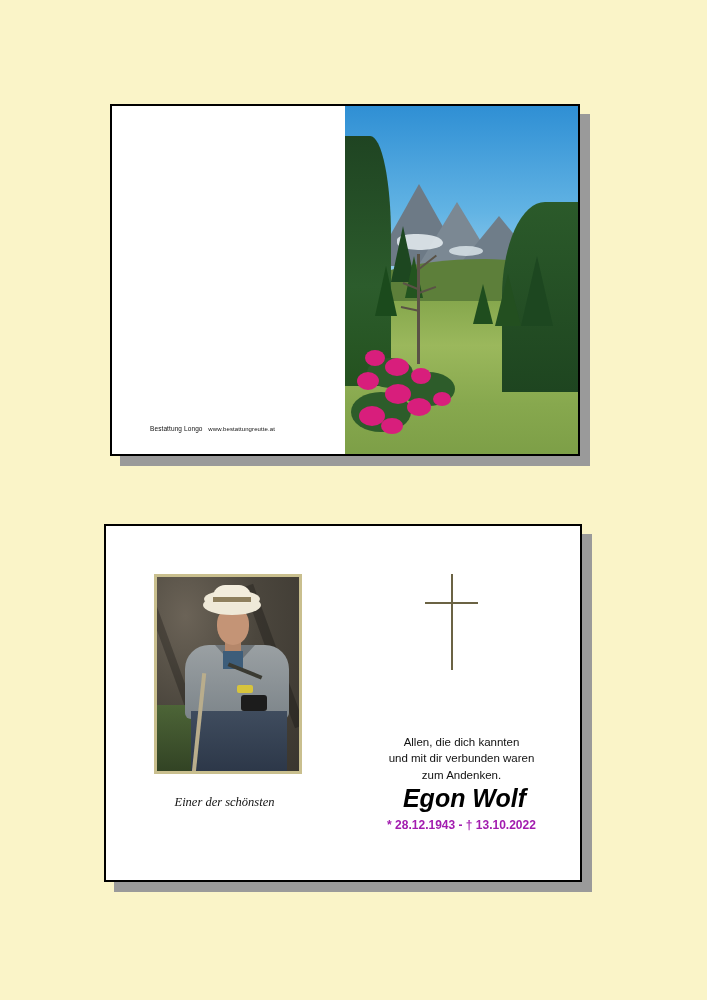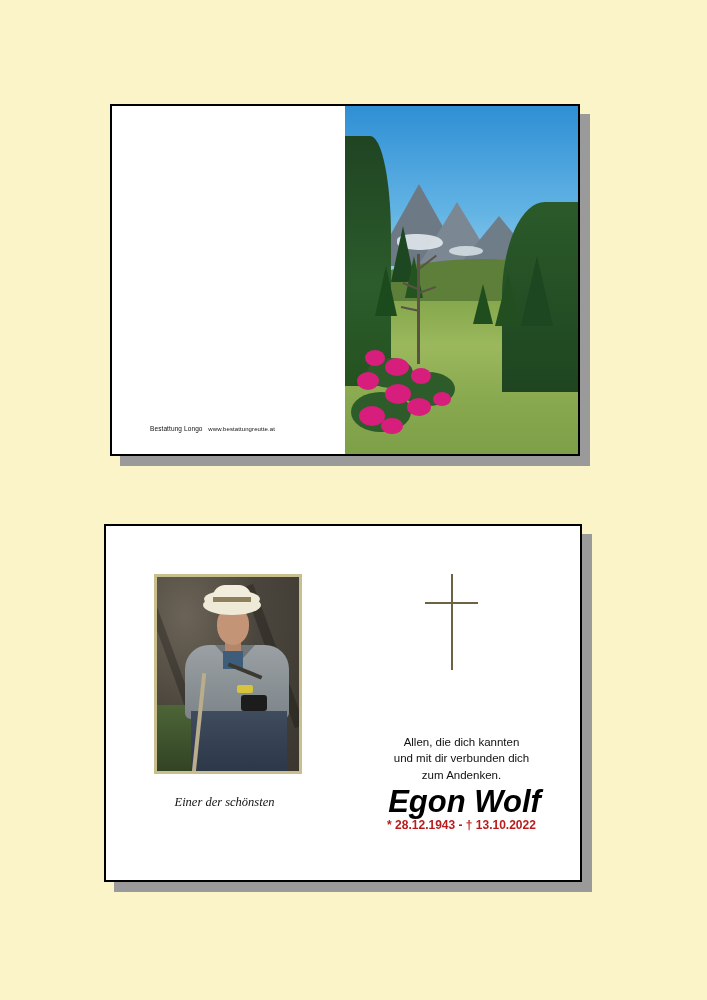--- a/index.html
+++ b/index.html
@@ -402,34 +402,34 @@
     font-size: 11.5px;
     line-height: 1.42;
     color: #111;
   }
   .deceased-name {
     position: absolute;
     left: 6px;
     right: 0;
     top: 258px;
     text-align: center;
-    font-size: 31px;
+    font-size: 25px;
     font-style: italic;
     font-weight: bold;
     color: #000;
   }
   .dates {
     position: absolute;
     left: 0;
     right: 0;
     top: 292px;
     text-align: center;
     font-size: 12px;
     font-weight: bold;
-    color: #b91c1c;
+    color: #a21caf;
   }
 </style>
 </head>
 <body>
 
 <div class="card-wrap" id="top-card-wrap">
   <div class="card-shadow"></div>
   <div class="card">
     <div class="top-inner">
 
@@ -522,21 +522,21 @@
       </div>
 
       <div class="bottom-right">
         <div class="cross">
           <div class="cross-v"></div>
           <div class="cross-h"></div>
         </div>
 
         <div class="dedication">
           <div>Allen, die dich kannten</div>
-          <div>und mit dir verbunden dich</div>
+          <div>und mit dir verbunden waren</div>
           <div>zum Andenken.</div>
         </div>
 
         <div class="deceased-name">Egon Wolf</div>
         <div class="dates">* 28.12.1943 - † 13.10.2022</div>
       </div>
 
     </div>
   </div>
 </div>

